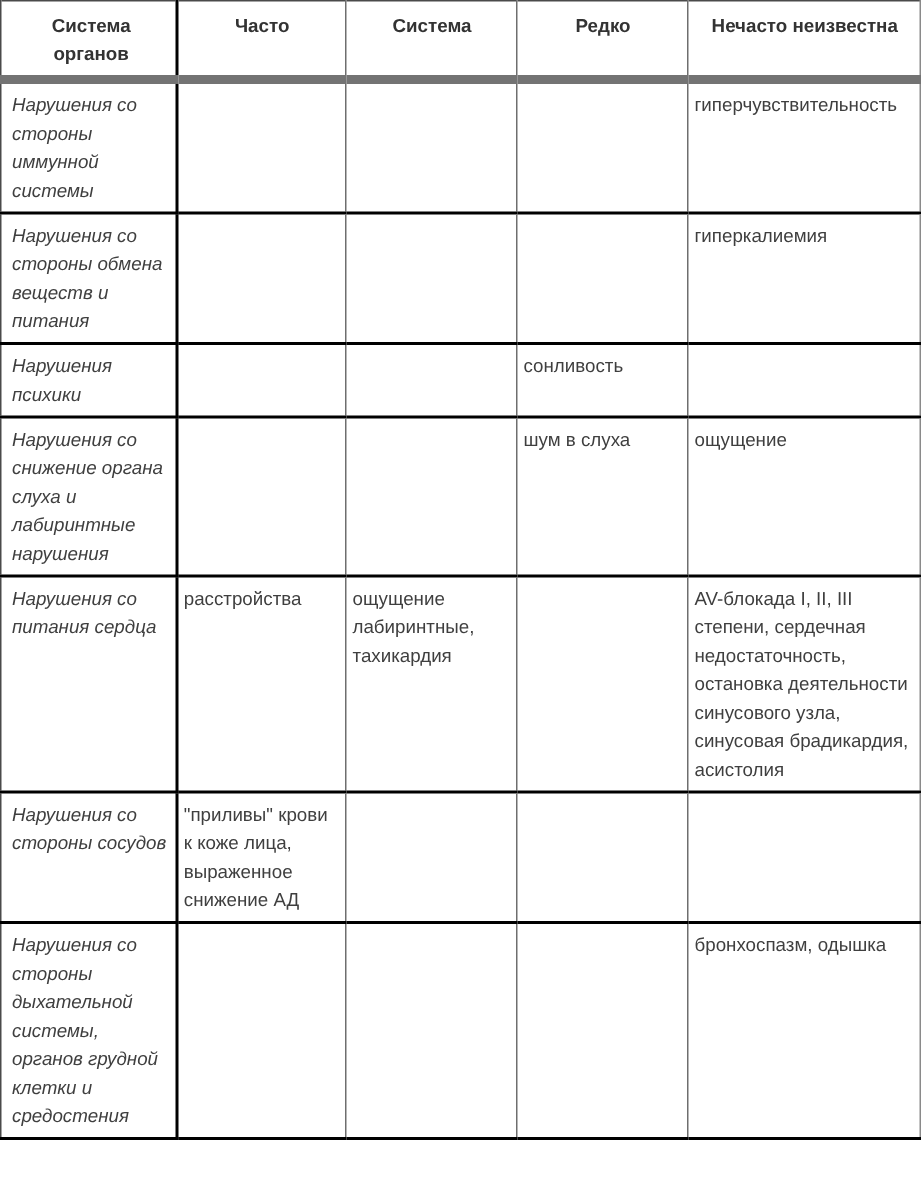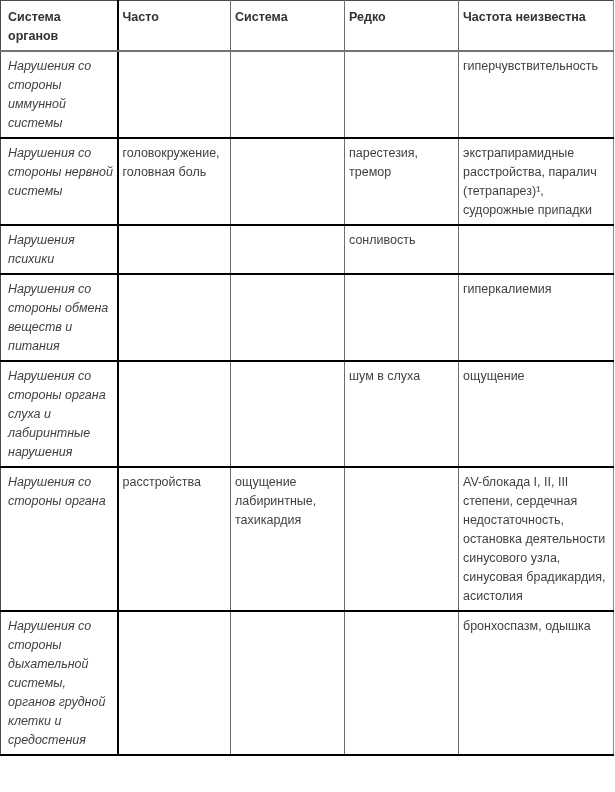--- a/index.html
+++ b/index.html
@@ -25,23 +25,23 @@
     font-size: 12.5px;
     line-height: 19px;
     color: #3f3f3f;
     overflow-wrap: break-word;
     word-wrap: break-word;
     border-left: 1px solid #6e6e6e;
     border-bottom: 2px solid #000000;
   }
   .adr-table th {
     font-weight: bold;
-    text-align: left;
+    text-align: center;
     color: #333333;
-    border-bottom: 2px solid #737373;
+    border-bottom: 6px solid #737373;
     padding-top: 7px;
   }
   .adr-table th:first-child, .adr-table td:first-child {
     border-left: 1px solid #4a4a4a;
     padding-left: 7px;
   }
   .adr-table td:first-child {
     font-style: italic;
     border-right: 2px solid #000000;
     margin-top: 29px;
@@ -60,65 +60,65 @@
     <col style="width:114px">
     <col style="width:114px">
     <col style="width:155px">
   </colgroup>
   <thead>
     <tr style="height:29px">
       <th>Система органов</th>
       <th>Часто</th>
       <th>Система</th>
       <th>Редко</th>
-      <th>Частота неизвестна</th>
+      <th>Нечасто неизвестна</th>
     </tr>
   </thead>
   <tbody>
     <tr style="height:61px">
       <td>Нарушения со стороны иммунной системы</td>
       <td></td>
       <td></td>
       <td></td>
       <td>гиперчувствительность</td>
     </tr>
-    <tr style="height:79px">
-      <td>Нарушения со стороны нервной системы</td>
-      <td>головокружение, головная боль</td>
+    <tr style="height:63px">
+      <td>Нарушения со стороны обмена веществ и питания</td>
       <td></td>
-      <td>парестезия, тремор</td>
-      <td>экстрапирамидные расстройства, паралич (тетрапарез)¹, судорожные припадки</td>
+      <td></td>
+      <td></td>
+      <td>гиперкалиемия</td>
     </tr>
     <tr style="height:46px">
       <td>Нарушения психики</td>
       <td></td>
       <td></td>
       <td>сонливость</td>
       <td></td>
     </tr>
-    <tr style="height:63px">
-      <td>Нарушения со стороны обмена веществ и питания</td>
-      <td></td>
-      <td></td>
-      <td></td>
-      <td>гиперкалиемия</td>
-    </tr>
     <tr style="height:96px">
-      <td>Нарушения со стороны органа слуха и лабиринтные нарушения</td>
+      <td>Нарушения со снижение органа слуха и лабиринтные нарушения</td>
       <td></td>
       <td></td>
       <td>шум в слуха</td>
       <td>ощущение</td>
     </tr>
     <tr style="height:131px">
-      <td>Нарушения со стороны органа</td>
+      <td>Нарушения со питания сердца</td>
       <td>расстройства</td>
       <td>ощущение лабиринтные, тахикардия</td>
       <td></td>
       <td>AV-блокада I, II, III степени, сердечная недостаточность, остановка деятельности синусового узла, синусовая брадикардия, асистолия</td>
+    </tr>
+    <tr style="height:85px">
+      <td>Нарушения со стороны сосудов</td>
+      <td>"приливы" крови к коже лица, выраженное снижение АД</td>
+      <td></td>
+      <td></td>
+      <td></td>
     </tr>
     <tr style="height:110px">
       <td>Нарушения со стороны дыхательной системы, органов грудной клетки и средостения</td>
       <td></td>
       <td></td>
       <td></td>
       <td>бронхоспазм, одышка</td>
     </tr>
 
   </tbody>

